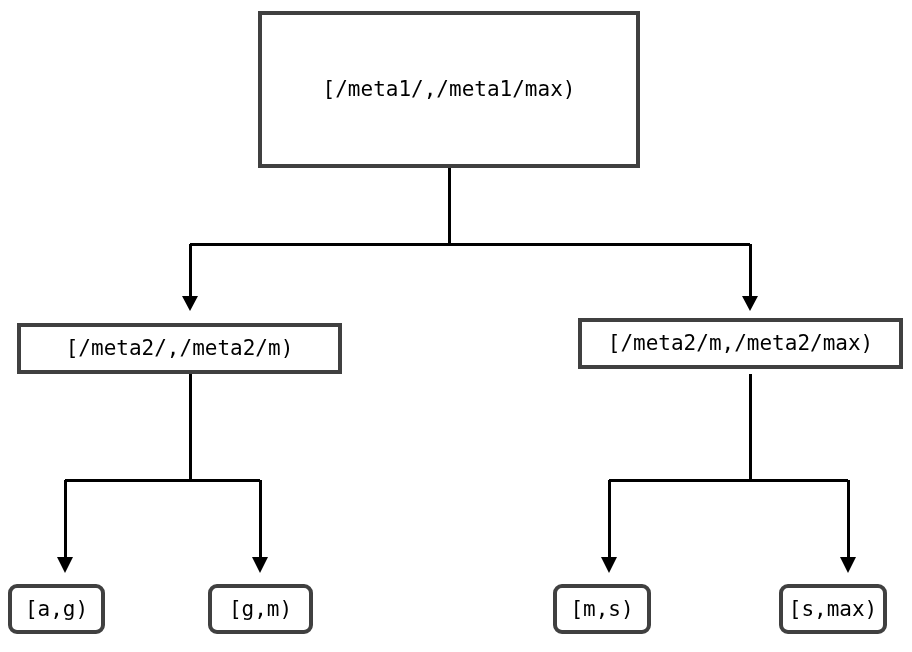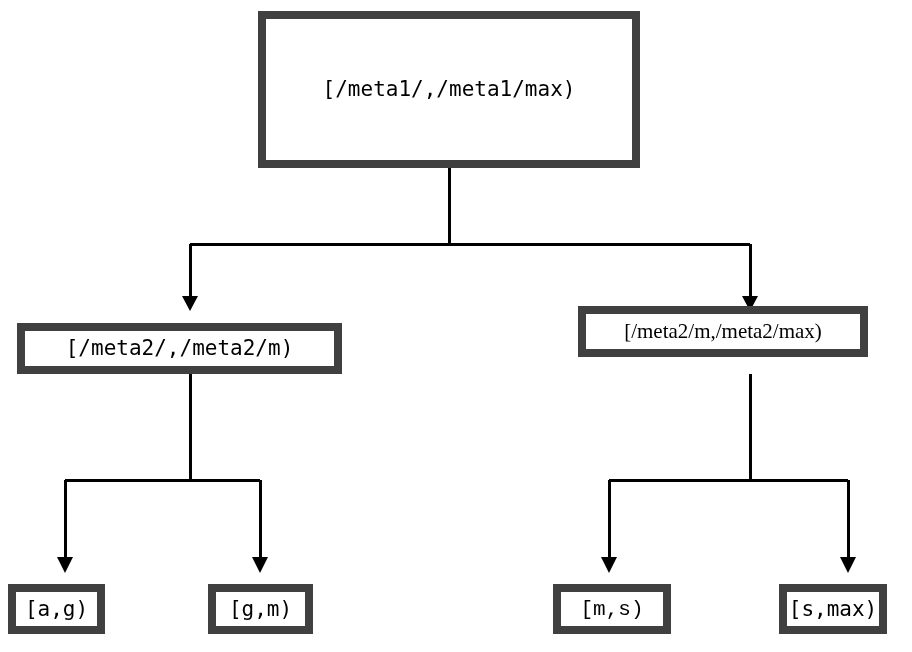--- a/index.html
+++ b/index.html
@@ -14,38 +14,39 @@
   #canvas {
     position: relative;
     width: 912px;
     height: 652px;
     background: #ffffff;
     overflow: hidden;
   }
   .node {
     position: absolute;
     box-sizing: border-box;
-    border: 8px solid #404040;
+    border: 4px solid #404040;
     background: #ffffff;
     display: flex;
     align-items: center;
     justify-content: center;
     color: #000000;
     font-family: "DejaVu Sans Mono", "Liberation Mono", monospace;
     white-space: pre;
     line-height: 1;
   }
   .node-root {
     font-size: 21px;
   }
   .node-mid {
     font-size: 21px;
   }
   .node-leaf {
     font-size: 21px;
+    border-radius: 9px;
   }
   .edge-layer {
     position: absolute;
     left: 0;
     top: 0;
     width: 912px;
     height: 652px;
     pointer-events: none;
   }
 </style>
@@ -88,33 +89,33 @@
   </svg>
 
   <div class="node node-root" style="left:258px; top:11px; width:382px; height:157px;">
     <span>[/meta1/,/meta1/max)</span>
   </div>
 
   <div class="node node-mid" style="left:17px; top:323px; width:325px; height:51px;">
     <span>[/meta2/,/meta2/m)</span>
   </div>
 
-  <div class="node node-mid" style="left:578px; top:306px; width:290px; height:51px;font-family:Liberation Serif, serif;">
+  <div class="node node-mid" style="left:578px; top:318px; width:325px; height:51px;">
     <span>[/meta2/m,/meta2/max)</span>
   </div>
 
   <div class="node node-leaf" style="left:8px; top:584px; width:97px; height:50px;">
     <span>[a,g)</span>
   </div>
 
   <div class="node node-leaf" style="left:208px; top:584px; width:105px; height:50px;">
     <span>[g,m)</span>
   </div>
 
-  <div class="node node-leaf" style="left:553px; top:584px; width:118px; height:50px;font-family:Liberation Mono, monospace;">
+  <div class="node node-leaf" style="left:553px; top:584px; width:98px; height:50px;">
     <span>[m,s)</span>
   </div>
 
   <div class="node node-leaf" style="left:779px; top:584px; width:108px; height:50px;">
     <span>[s,max)</span>
   </div>
 
 </div>
 
 </body></html>

